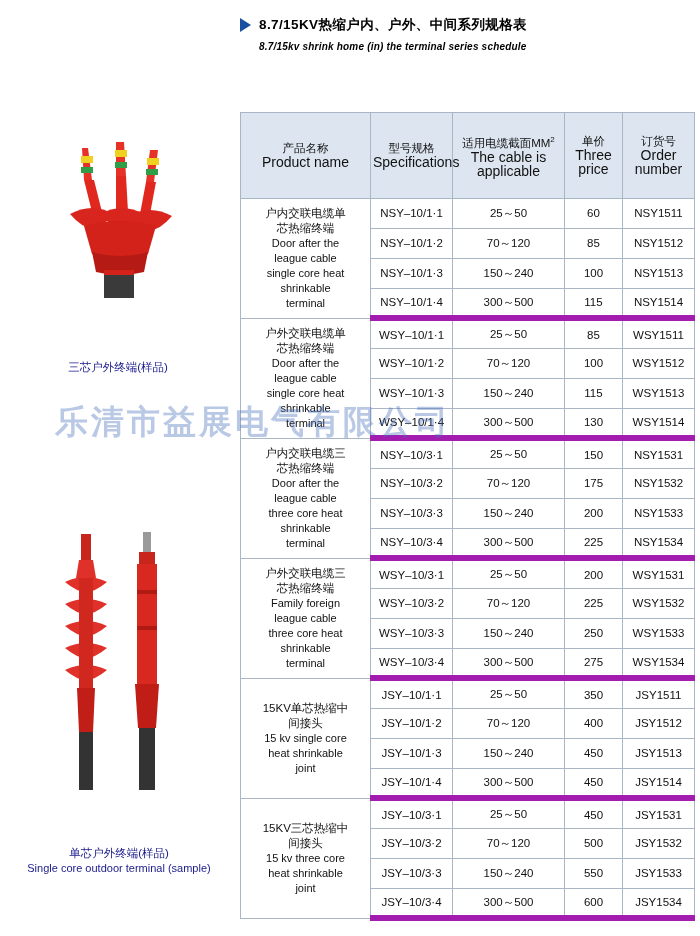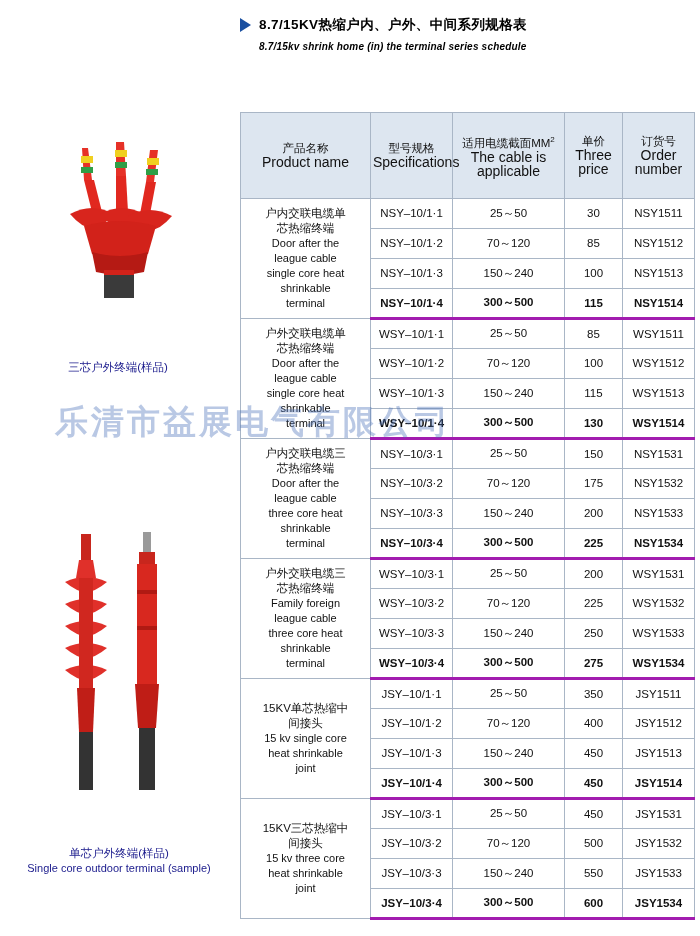--- a/index.html
+++ b/index.html
@@ -135,21 +135,21 @@
     color: #111;
   }
   td.grp .cn { font-size: 11.5px; display: block; }
   td.grp .en { font-size: 11px; display: block; }
   td.model { font-size: 11.5px; height: 30px; }
   td.sect  { font-size: 11.5px; }
   td.price { font-size: 11.5px; }
   td.order { font-size: 11.5px; }
 
   
-  tr.grp-end td { border-bottom: 3px solid #a21caf; font-weight: bold; }
+  tr.grp-end td { border-bottom: 6px solid #a21caf; }
 
   
   .watermark {
     position: absolute;
     left: 55px; top: 392px;
     width: 620px;
     font-size: 33px;
     font-weight: bold;
     color: rgba(70,110,185,0.38);
     letter-spacing: 3px;
@@ -280,21 +280,21 @@
     </thead>
     <tbody>
 
       <tr>
         <td class="grp" rowspan="4">
           <span class="cn">户内交联电缆单芯热缩终端</span>
           <span class="en">Door after the league cable single core heat shrinkable terminal</span>
         </td>
         <td class="model">NSY–10/1·1</td>
         <td class="sect">25～50</td>
-        <td class="price">30</td>
+        <td class="price">60</td>
         <td class="order">NSY1511</td>
       </tr>
       <tr>
         <td class="model">NSY–10/1·2</td>
         <td class="sect">70～120</td>
         <td class="price">85</td>
         <td class="order">NSY1512</td>
       </tr>
       <tr>
         <td class="model">NSY–10/1·3</td>

